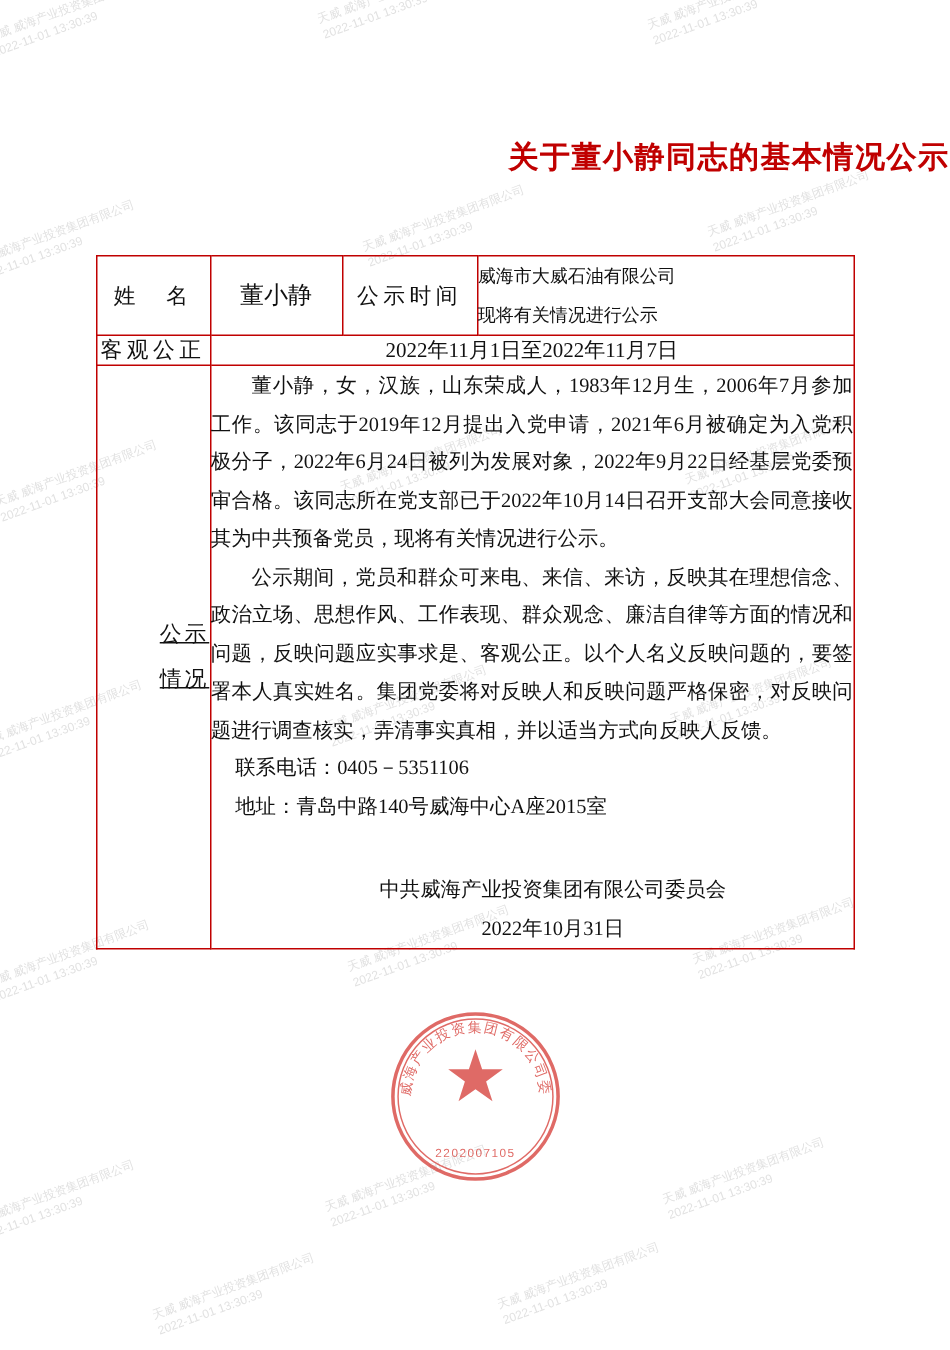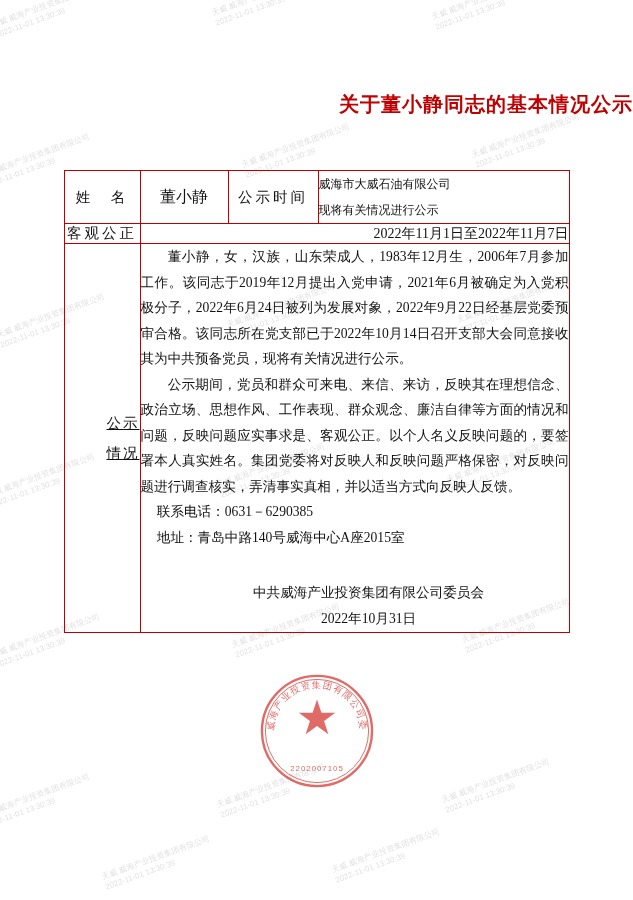--- a/index.html
+++ b/index.html
@@ -81,21 +81,21 @@
     padding: 14px 4px;
   }
   .unit-cell {
     font-size: 12px;
     line-height: 26px;
     padding: 10px 8px;
   }
   .unit-cell div { white-space: nowrap; }
 
   .period-cell {
-    text-align: right;
+    text-align: center;
     font-size: 14px;
     padding: 16px 4px;
   }
 
   .situation-label {
     text-align: right;
     font-size: 14.5px;
     letter-spacing: 2px;
     line-height: 30px;
     width: 56px;
@@ -193,21 +193,21 @@
         <td class="period-cell" colspan="3">2022年11月1日至2022年11月7日</td>
       </tr>
       <tr>
         <td class="situation-label">
           <div>公示</div>
           <div>情况</div>
         </td>
         <td class="situation-body" colspan="3">
           <p>董小静，女，汉族，山东荣成人，1983年12月生，2006年7月参加工作。该同志于2019年12月提出入党申请，2021年6月被确定为入党积极分子，2022年6月24日被列为发展对象，2022年9月22日经基层党委预审合格。该同志所在党支部已于2022年10月14日召开支部大会同意接收其为中共预备党员，现将有关情况进行公示。</p>
           <p>公示期间，党员和群众可来电、来信、来访，反映其在理想信念、政治立场、思想作风、工作表现、群众观念、廉洁自律等方面的情况和问题，反映问题应实事求是、客观公正。以个人名义反映问题的，要签署本人真实姓名。集团党委将对反映人和反映问题严格保密，对反映问题进行调查核实，弄清事实真相，并以适当方式向反映人反馈。</p>
-          <p class="noindent">联系电话：0631－6290385</p>
+          <p class="noindent">联系电话：0405－5351106</p>
           <p class="noindent">地址：青岛中路140号威海中心A座2015室</p>
 
           <div class="sign-block">
             <div class="sign-org">中共威海产业投资集团有限公司委员会</div>
             <div class="sign-date">2022年10月31日</div>
           </div>
         </td>
       </tr>
     </tbody>
   </table>

